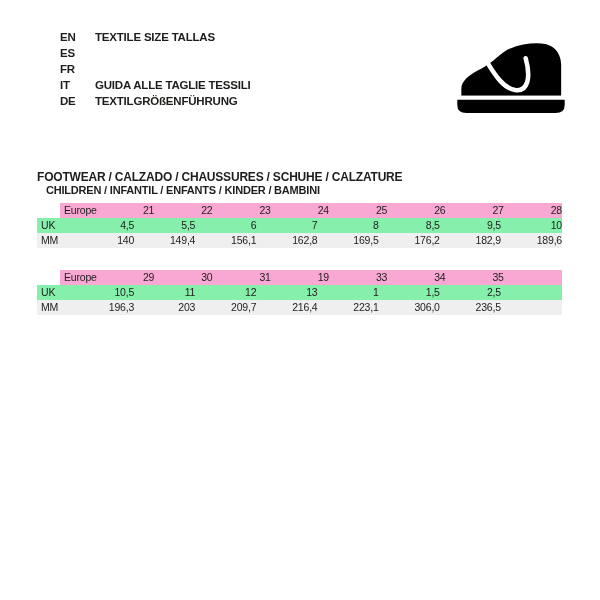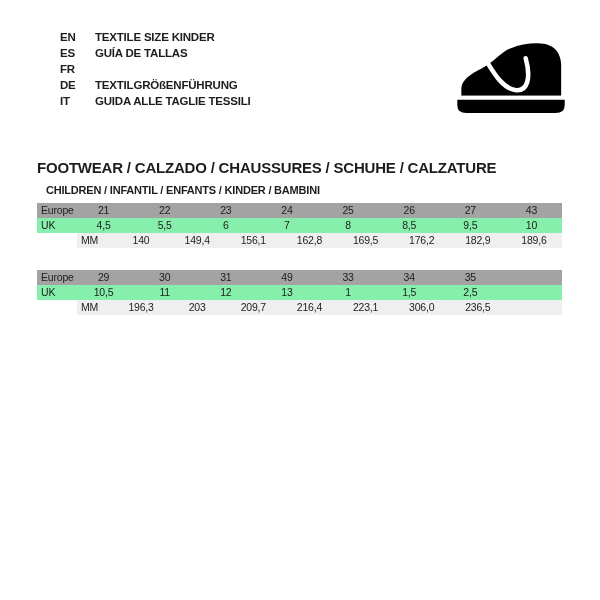--- a/index.html
+++ b/index.html
@@ -9,58 +9,57 @@
   
   .lang-block{position:absolute;left:40px;top:29px;}
   .lang-row{display:flex;height:16px;line-height:16px;font-size:11.5px;font-weight:600;padding-left:20px;}
   .lang-code{width:35px;}
   .lang-label{white-space:nowrap;}
 
   
   .logo{position:absolute;left:455px;top:38px;width:112px;height:76px;}
 
   
-  .section-title{position:absolute;left:37px;top:159px;font-size:15px;font-weight:700;white-space:nowrap;}
+  .section-title{position:absolute;left:37px;top:170px;font-size:12px;font-weight:700;white-space:nowrap;}
   .section-subtitle{position:absolute;left:37px;top:184px;font-size:11px;font-weight:600;white-space:nowrap;margin-left:9px;}
 
   
   .size-table{position:absolute;left:37px;width:525px;}
   .size-table.t1{top:203px;}
   .size-table.t2{top:270px;}
   .srow{display:flex;height:15px;line-height:15px;font-size:10.5px;font-weight:400;}
   .srow .lbl{width:36px;padding-left:4px;box-sizing:border-box;white-space:nowrap;overflow:visible;}
-  .srow .val{flex:1;text-align:center;}
-  .row-europe{background:#a3a3a3;}
+  .srow .val{flex:1;text-align:right;}
+  .row-europe{background:#f9a8d4;margin-left:23px;}
   .row-uk{background:#86efac;}
-  .row-mm{background:#efefef;margin-left:40px;}
+  .row-mm{background:#efefef;}
 </style>
 </head>
 <body>
 
 <div class="page">
 
   <div class="lang-block">
     <div class="lang-row">
       <span class="lang-code">EN</span>
-      <span class="lang-label">TEXTILE SIZE KINDER</span>
+      <span class="lang-label">TEXTILE SIZE TALLAS</span>
     </div>
     <div class="lang-row">
       <span class="lang-code">ES</span>
-      <span class="lang-label">GUÍA DE TALLAS</span>
     </div>
     <div class="lang-row">
       <span class="lang-code">FR</span>
     </div>
     <div class="lang-row">
+      <span class="lang-code">IT</span>
+      <span class="lang-label">GUIDA ALLE TAGLIE TESSILI</span>
+    </div>
+    <div class="lang-row">
       <span class="lang-code">DE</span>
       <span class="lang-label">TEXTILGRÖßENFÜHRUNG</span>
-    </div>
-    <div class="lang-row">
-      <span class="lang-code">IT</span>
-      <span class="lang-label">GUIDA ALLE TAGLIE TESSILI</span>
     </div>
   </div>
 
   <div class="logo">
     <svg width="112" height="76" viewBox="0 0 110 75" xmlns="http://www.w3.org/2000/svg">
 
       <path d="M6,57 L6,50 C6,42 14,36 26,30 C38,24 46,13 55,10 C65,6 79,4 89,6 C99,8.5 104,16 104.5,26 L104.5,57 Z" fill="#000"></path>
 
       <path d="M31,23 C40,38 48,50 60,51.5 C71,52.5 75,40 69.5,20" fill="none" stroke="#fff" stroke-width="4.5" stroke-linecap="round"></path>
 
@@ -76,21 +75,21 @@
   <div class="size-table t1">
     <div class="srow row-europe">
       <span class="lbl">Europe</span>
       <span class="val">21</span>
       <span class="val">22</span>
       <span class="val">23</span>
       <span class="val">24</span>
       <span class="val">25</span>
       <span class="val">26</span>
       <span class="val">27</span>
-      <span class="val">43</span>
+      <span class="val">28</span>
     </div>
     <div class="srow row-uk">
       <span class="lbl">UK</span>
       <span class="val">4,5</span>
       <span class="val">5,5</span>
       <span class="val">6</span>
       <span class="val">7</span>
       <span class="val">8</span>
       <span class="val">8,5</span>
       <span class="val">9,5</span>
@@ -108,21 +107,21 @@
       <span class="val">189,6</span>
     </div>
   </div>
 
   <div class="size-table t2">
     <div class="srow row-europe">
       <span class="lbl">Europe</span>
       <span class="val">29</span>
       <span class="val">30</span>
       <span class="val">31</span>
-      <span class="val">49</span>
+      <span class="val">19</span>
       <span class="val">33</span>
       <span class="val">34</span>
       <span class="val">35</span>
       <span class="val"></span>
     </div>
     <div class="srow row-uk">
       <span class="lbl">UK</span>
       <span class="val">10,5</span>
       <span class="val">11</span>
       <span class="val">12</span>

